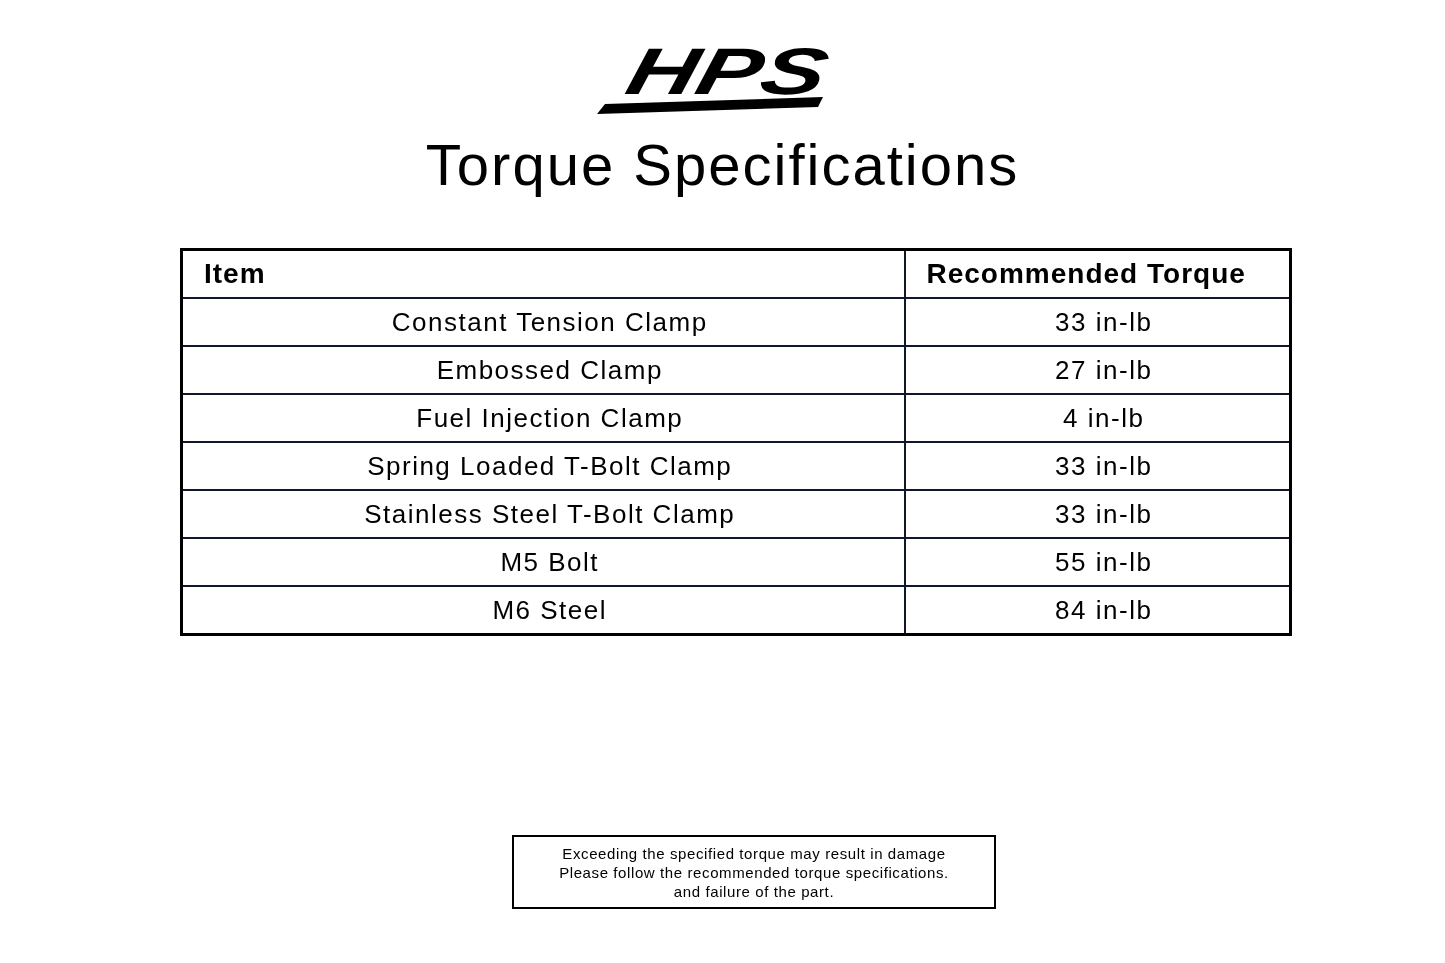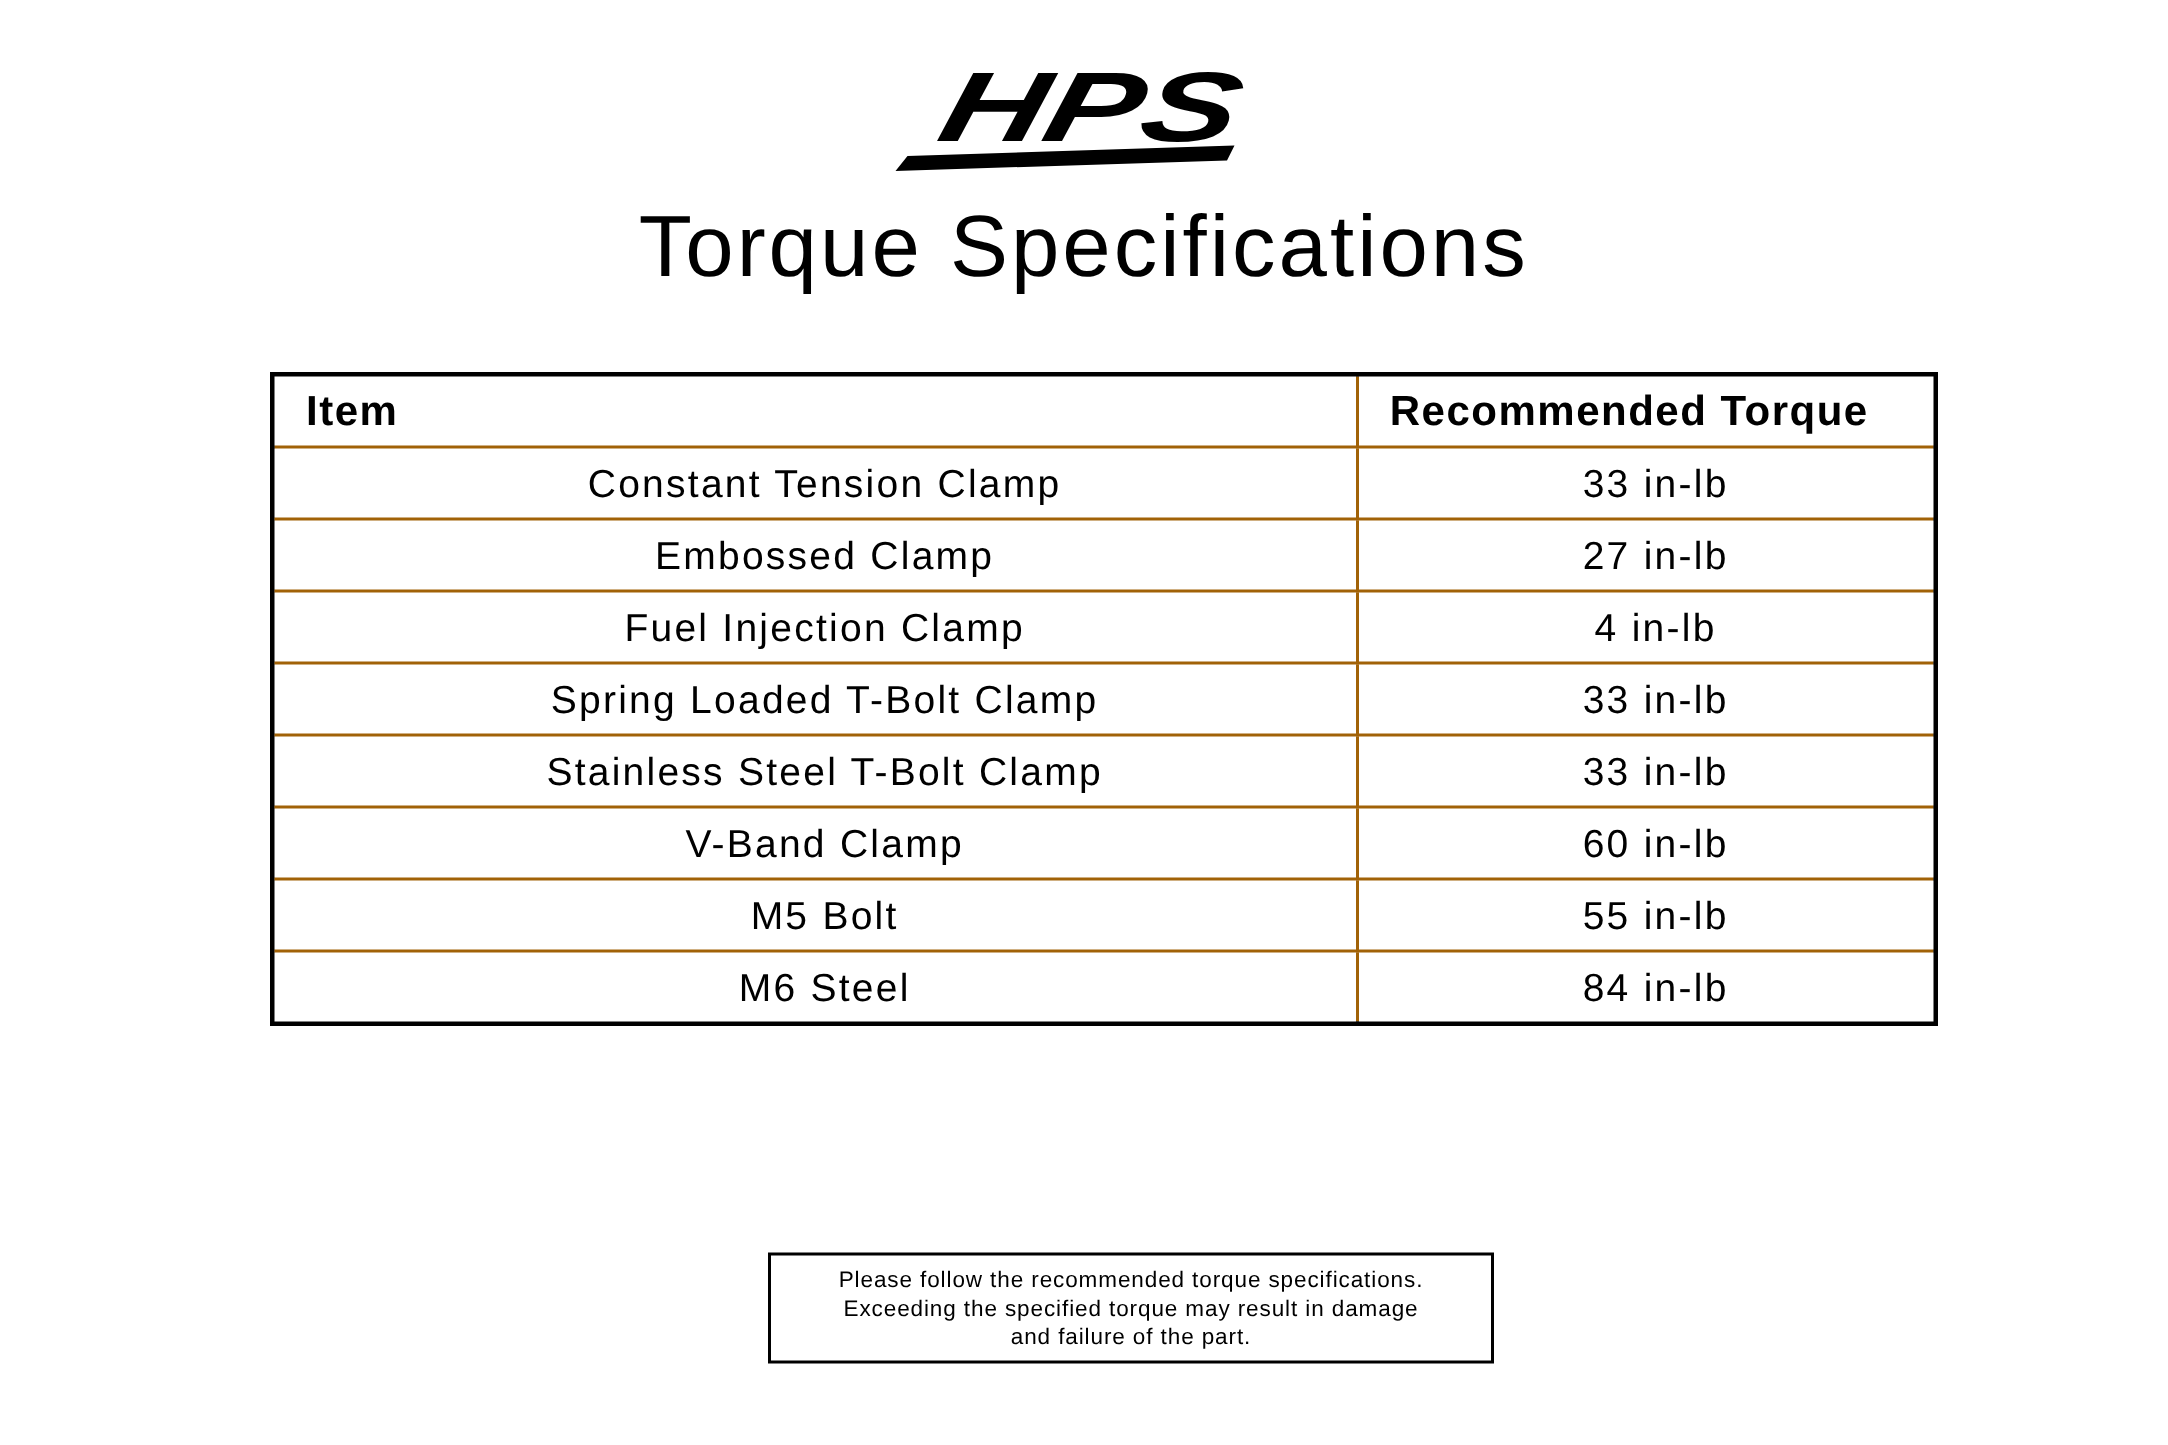--- a/index.html
+++ b/index.html
@@ -40,21 +40,21 @@
   table.spec-table {
     position: absolute;
     left: 180px;
     top: 248px;
     width: 1109px;
     border-collapse: collapse;
     table-layout: fixed;
     border: 3px solid #000;
   }
   .spec-table th, .spec-table td {
-    border: 2px solid #a16207;
+    border: 2px solid #0f172a;
     text-align: left;
     vertical-align: middle;
     padding: 0 8px 0 21px;
     height: 46px;
     overflow: hidden;
     white-space: nowrap;
   }
   .spec-table th {
     font-size: 28px;
     font-weight: bold;
@@ -126,31 +126,27 @@
     </tr>
     <tr>
       <td>Spring Loaded T-Bolt Clamp</td>
       <td>33 in-lb</td>
     </tr>
     <tr>
       <td>Stainless Steel T-Bolt Clamp</td>
       <td>33 in-lb</td>
     </tr>
     <tr>
-      <td>V-Band Clamp</td>
-      <td>60 in-lb</td>
-    </tr>
-    <tr>
       <td>M5 Bolt</td>
       <td>55 in-lb</td>
     </tr>
     <tr>
       <td>M6 Steel</td>
       <td>84 in-lb</td>
     </tr>
   </tbody>
 </table>
 
 <div class="note-box">
+  <div>Exceeding the specified torque may result in damage</div>
   <div>Please follow the recommended torque specifications.</div>
-  <div>Exceeding the specified torque may result in damage</div>
   <div>and failure of the part.</div>
 </div>
 
 </body></html>

